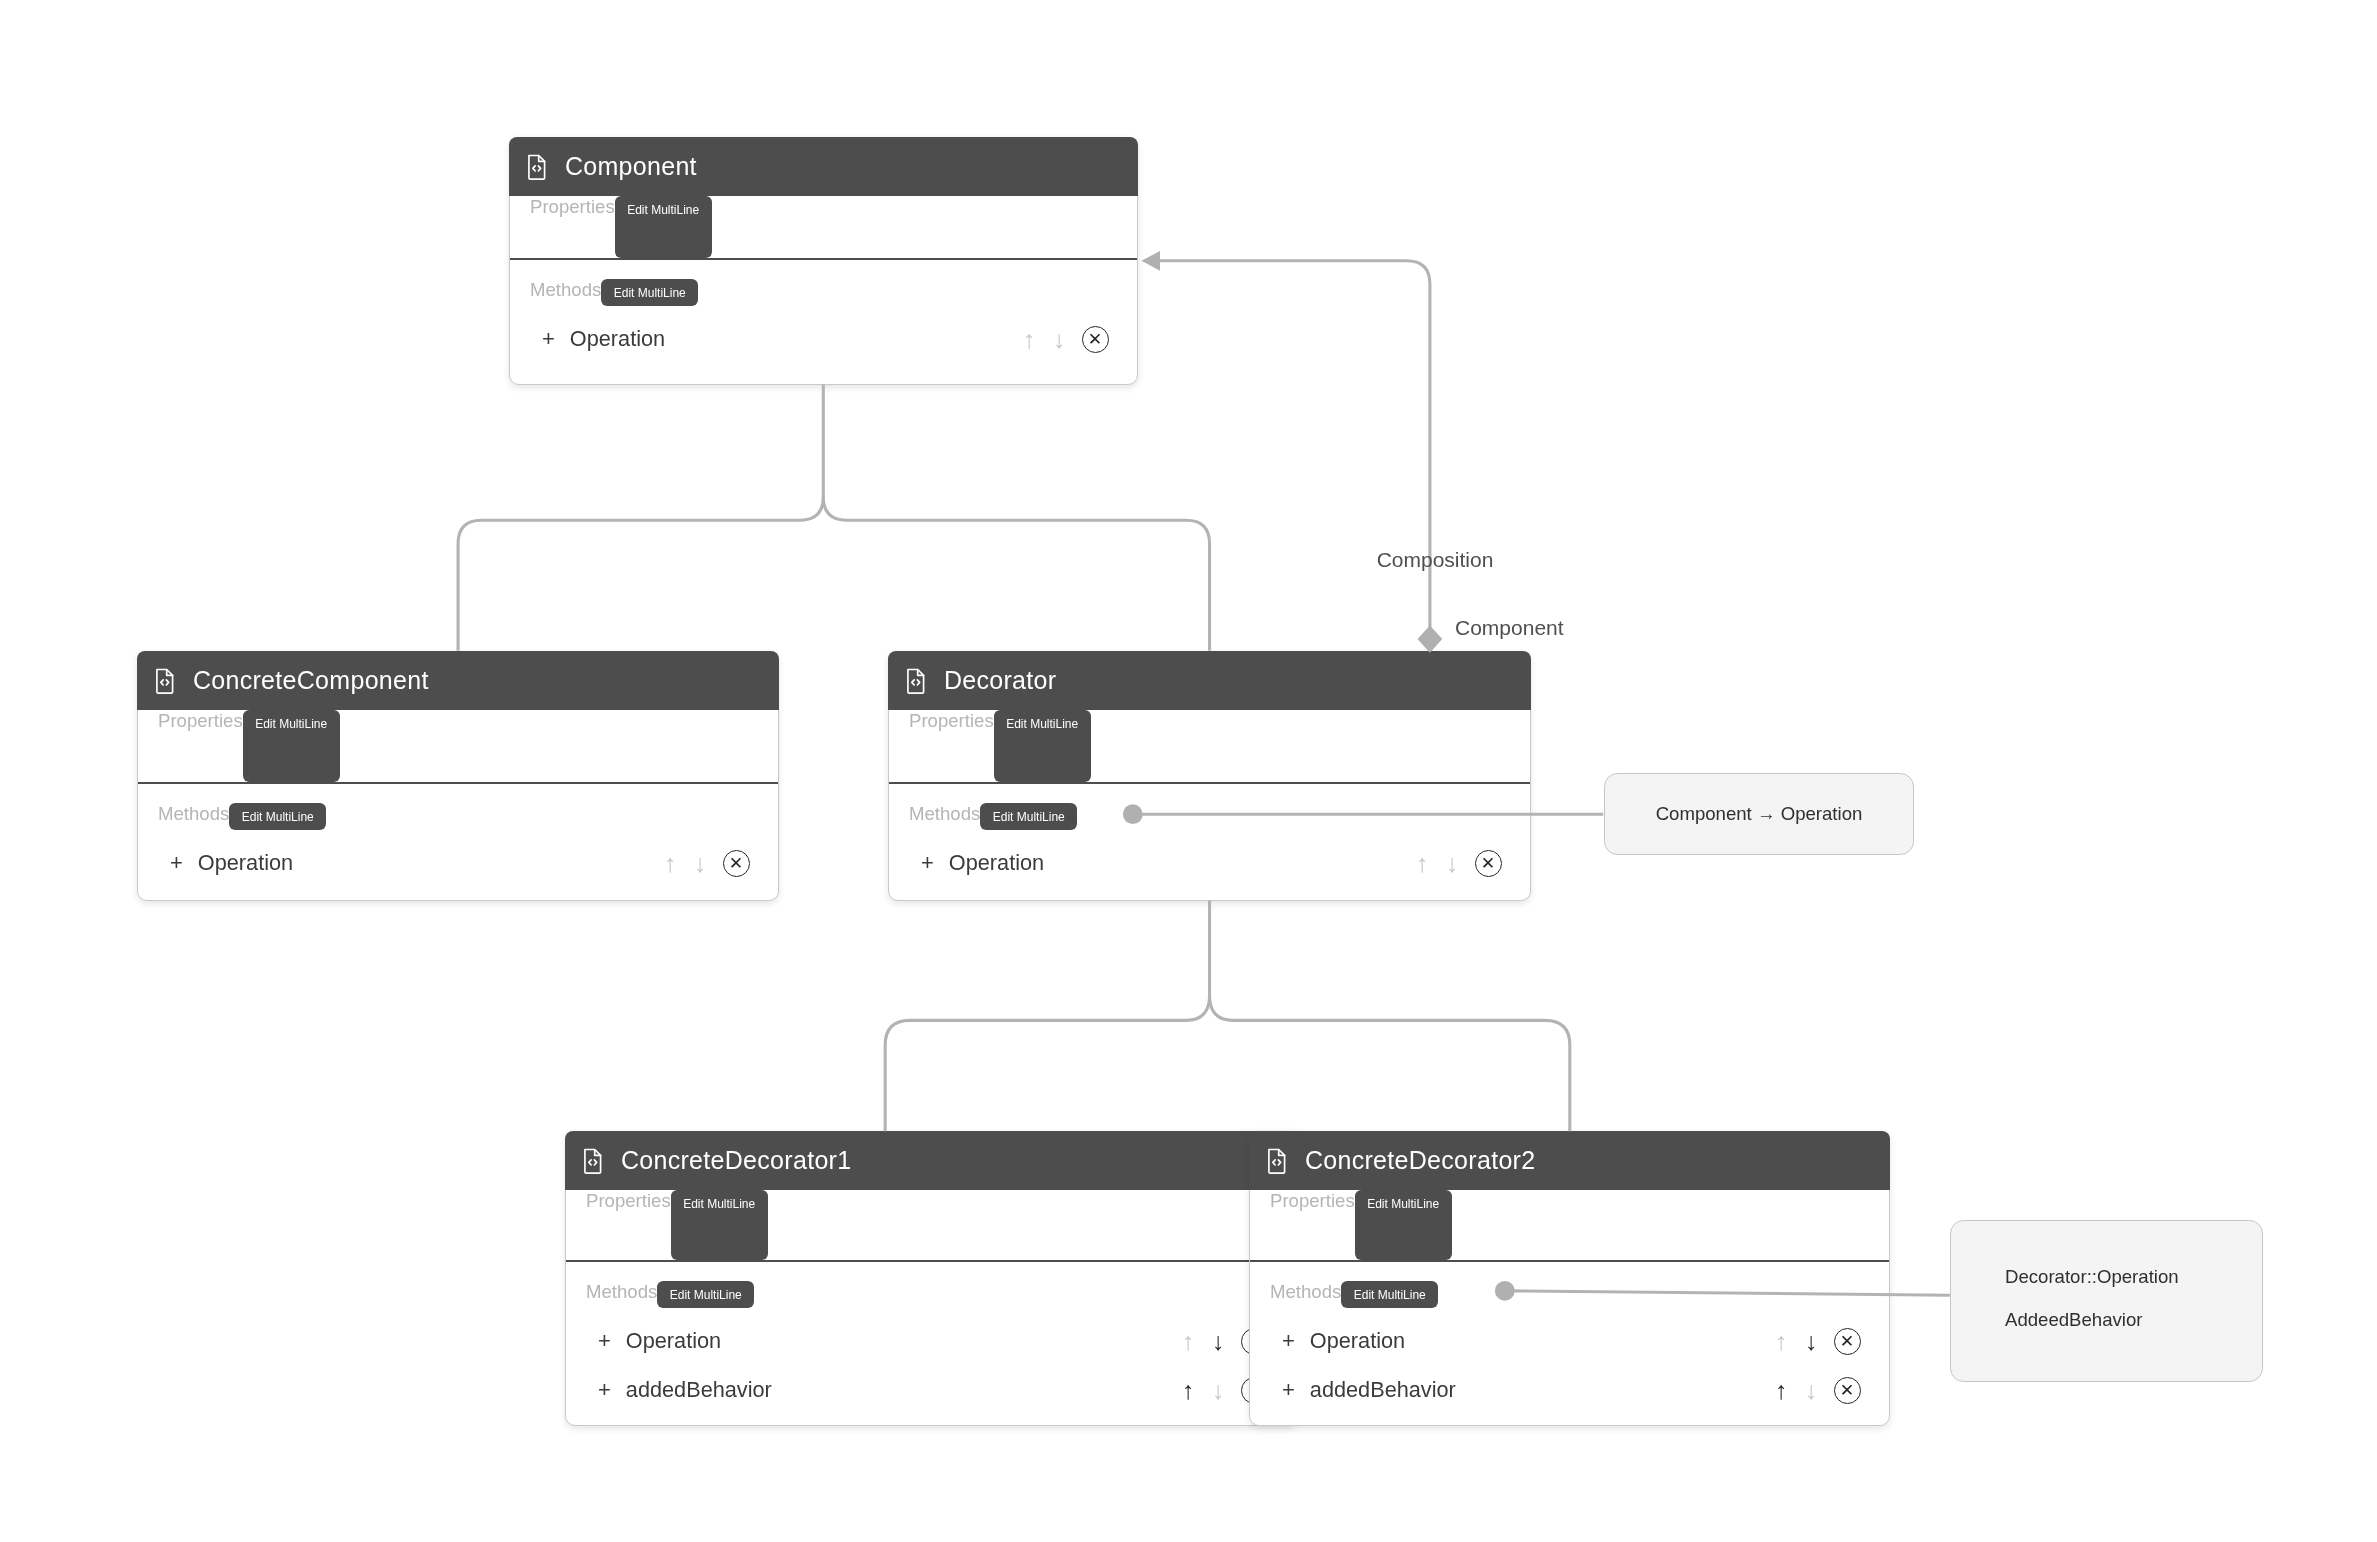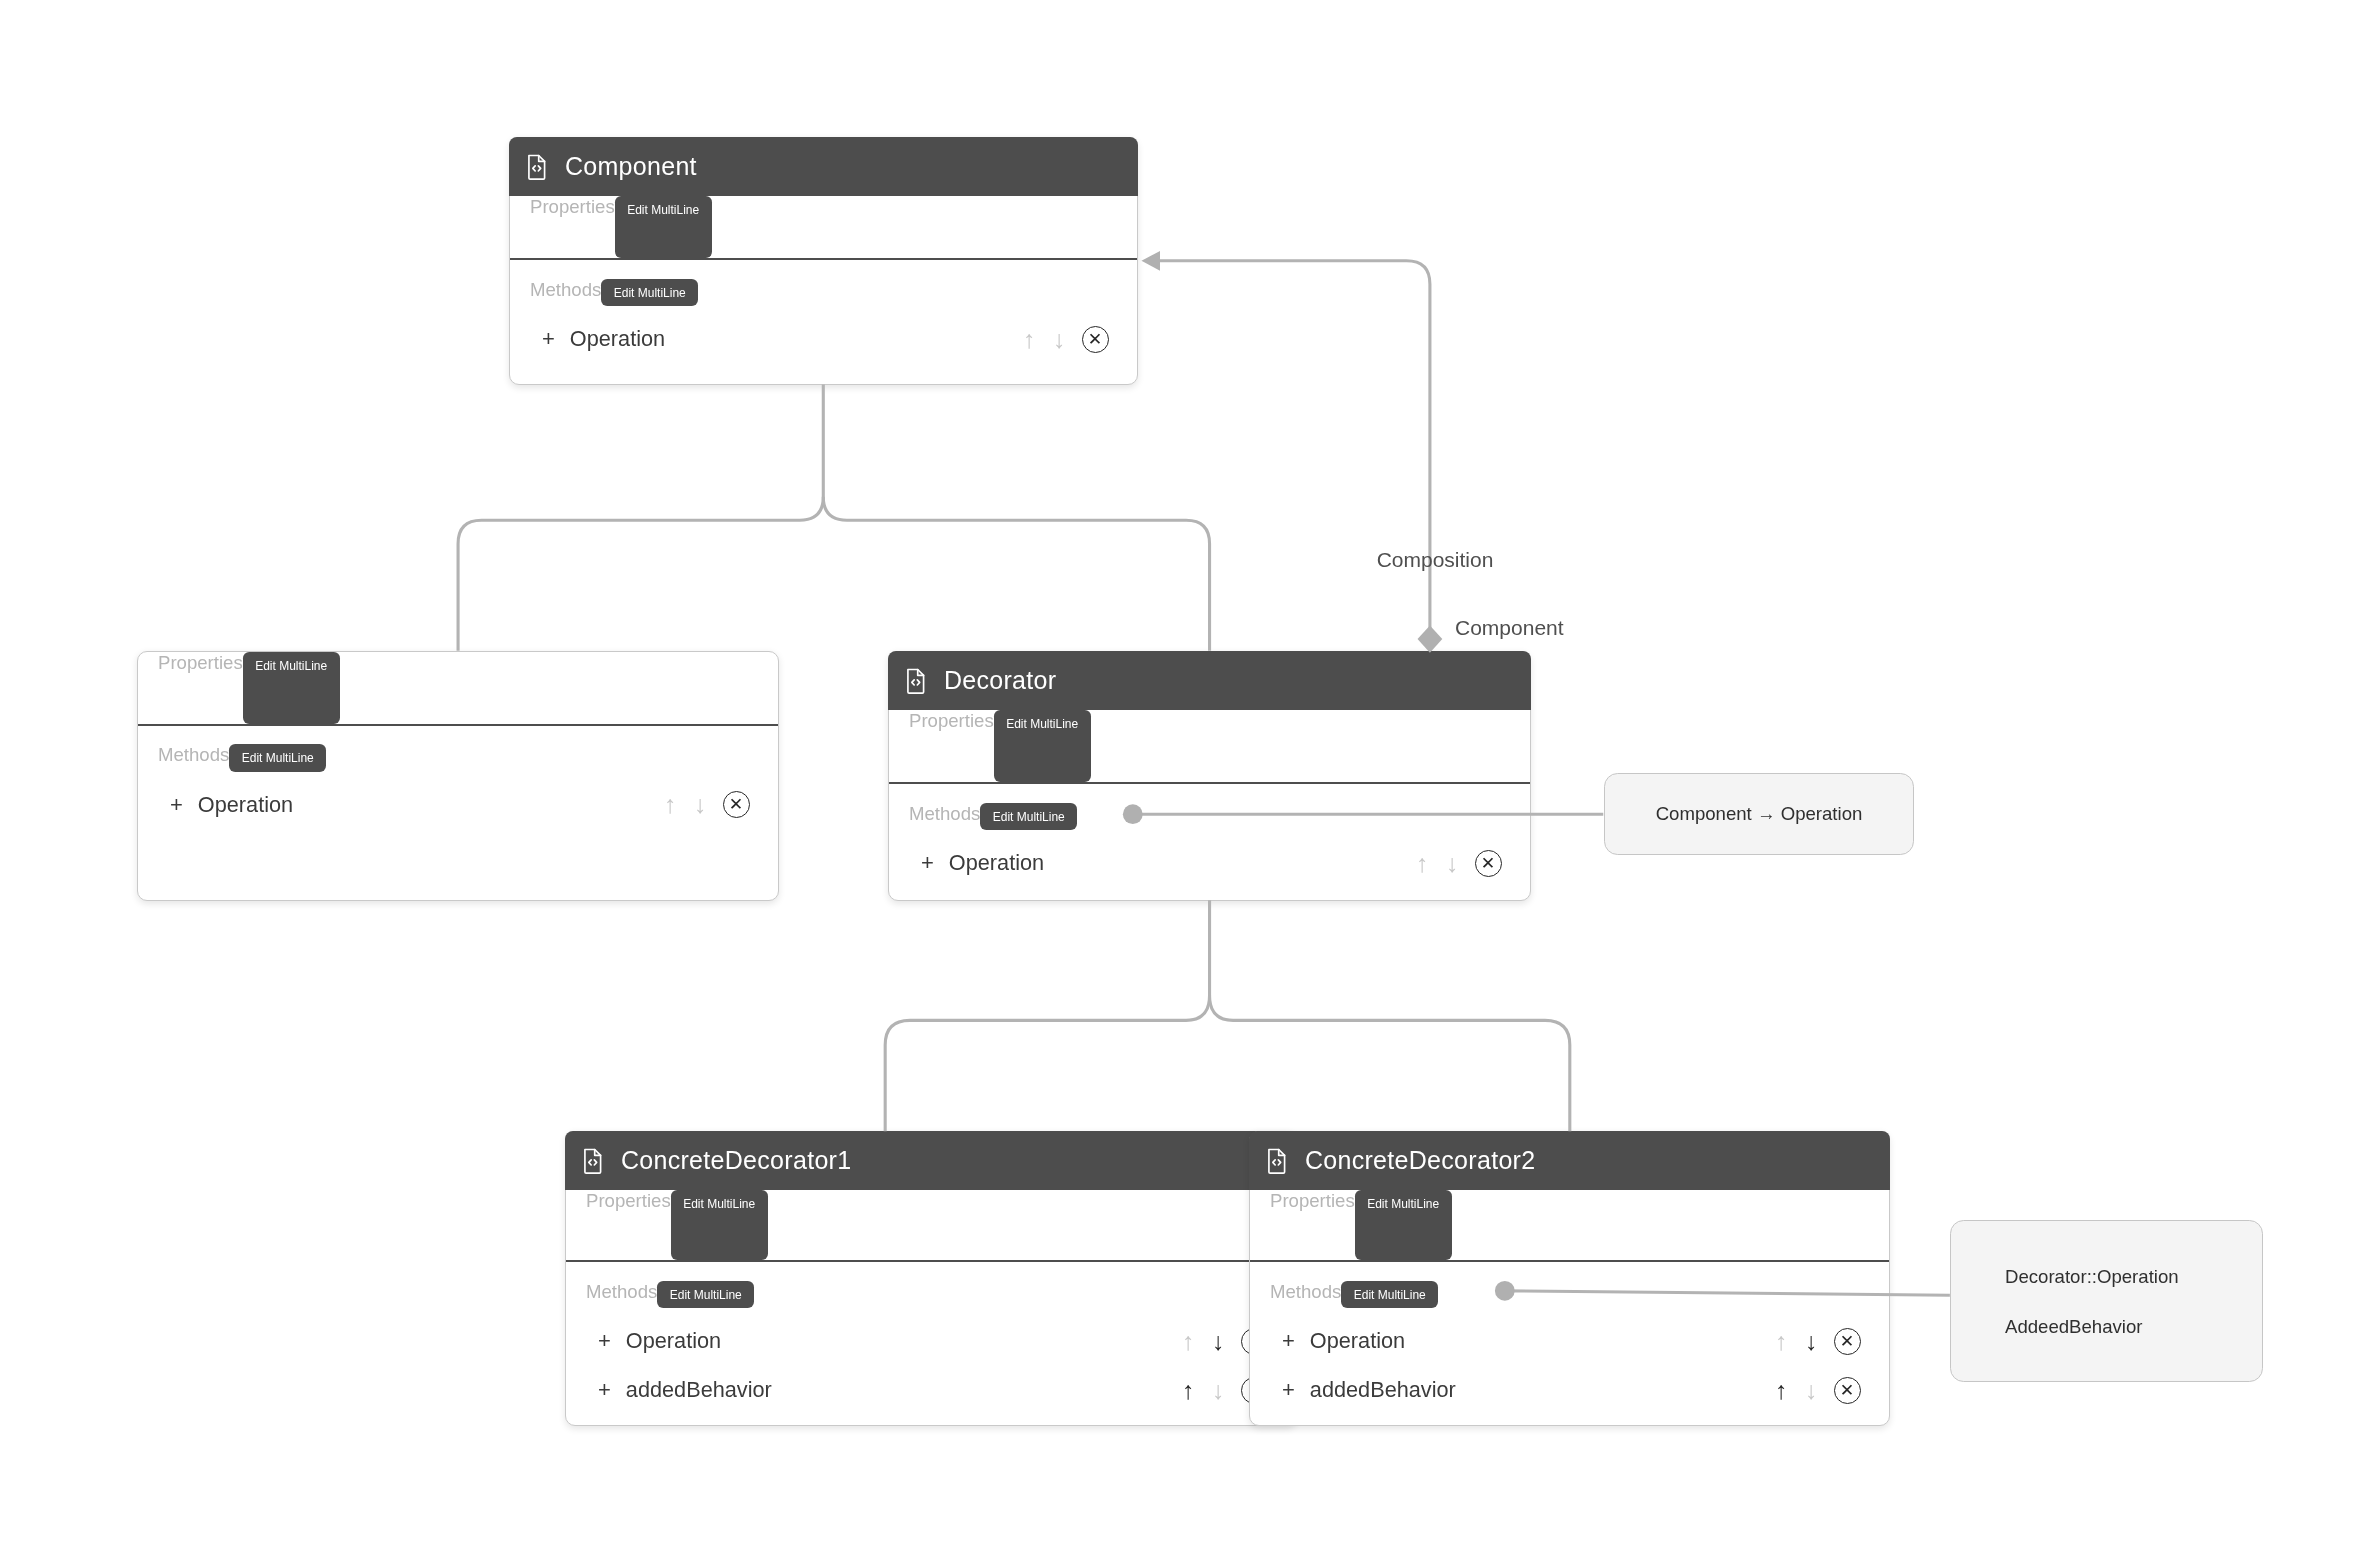--- a/index.html
+++ b/index.html
@@ -131,21 +131,21 @@
   .note.center {
     display: flex;
     align-items: center;
     justify-content: center;
     text-align: center;
   }
   .note.left {
     display: flex;
     flex-direction: column;
     padding: 45px 25px 0 54px;
-    gap: 28px;
+    gap: 21px;
   }
   .note-line { line-height: 22px; white-space: nowrap; }
 
   
   svg.edges {
     position: absolute;
     left: 0; top: 0;
     width: 2377px;
     height: 1543px;
     z-index: 2;
@@ -189,20 +189,30 @@
         <span class="plus">+</span>
         <span class="mname">Operation</span>
         <span class="ctl off">↑</span>
         <span class="ctl off">↓</span>
         <span class="xbtn">✕</span>
       </div>
     </div>
   </div>
 
   <div class="cls" style="left:137px; top:651px; width:642px; height:250px;">
+    <div class="cls-header">
+      <span style="display:flex;">
+        <svg width="23.5" height="28.5" viewBox="0 0 24 28" fill="none" stroke="#ffffff" stroke-width="1.7" stroke-linejoin="round" stroke-linecap="round">
+          <path d="M4 2 h10 l6 6 v17 a1.2 1.2 0 0 1 -1.2 1.2 h-13.6 A1.2 1.2 0 0 1 4 25 z"></path>
+          <path d="M14 2 v6 h6"></path>
+          <path d="M10.4 12.6 L8 15.2 l2.4 2.6 M13.6 12.6 L16 15.2 l-2.4 2.6"></path>
+        </svg>
+      </span>
+      <span class="cls-title">ConcreteComponent</span>
+    </div>
     <div class="sec" style="flex:0 0 72px;">
       <span class="sec-label">Properties</span>
       <span class="badge">Edit MultiLine</span>
     </div>
     <div class="divider"></div>
     <div class="methods-wrap">
       <div class="sec methods-head">
         <span class="sec-label">Methods</span>
         <span class="badge">Edit MultiLine</span>
       </div>

